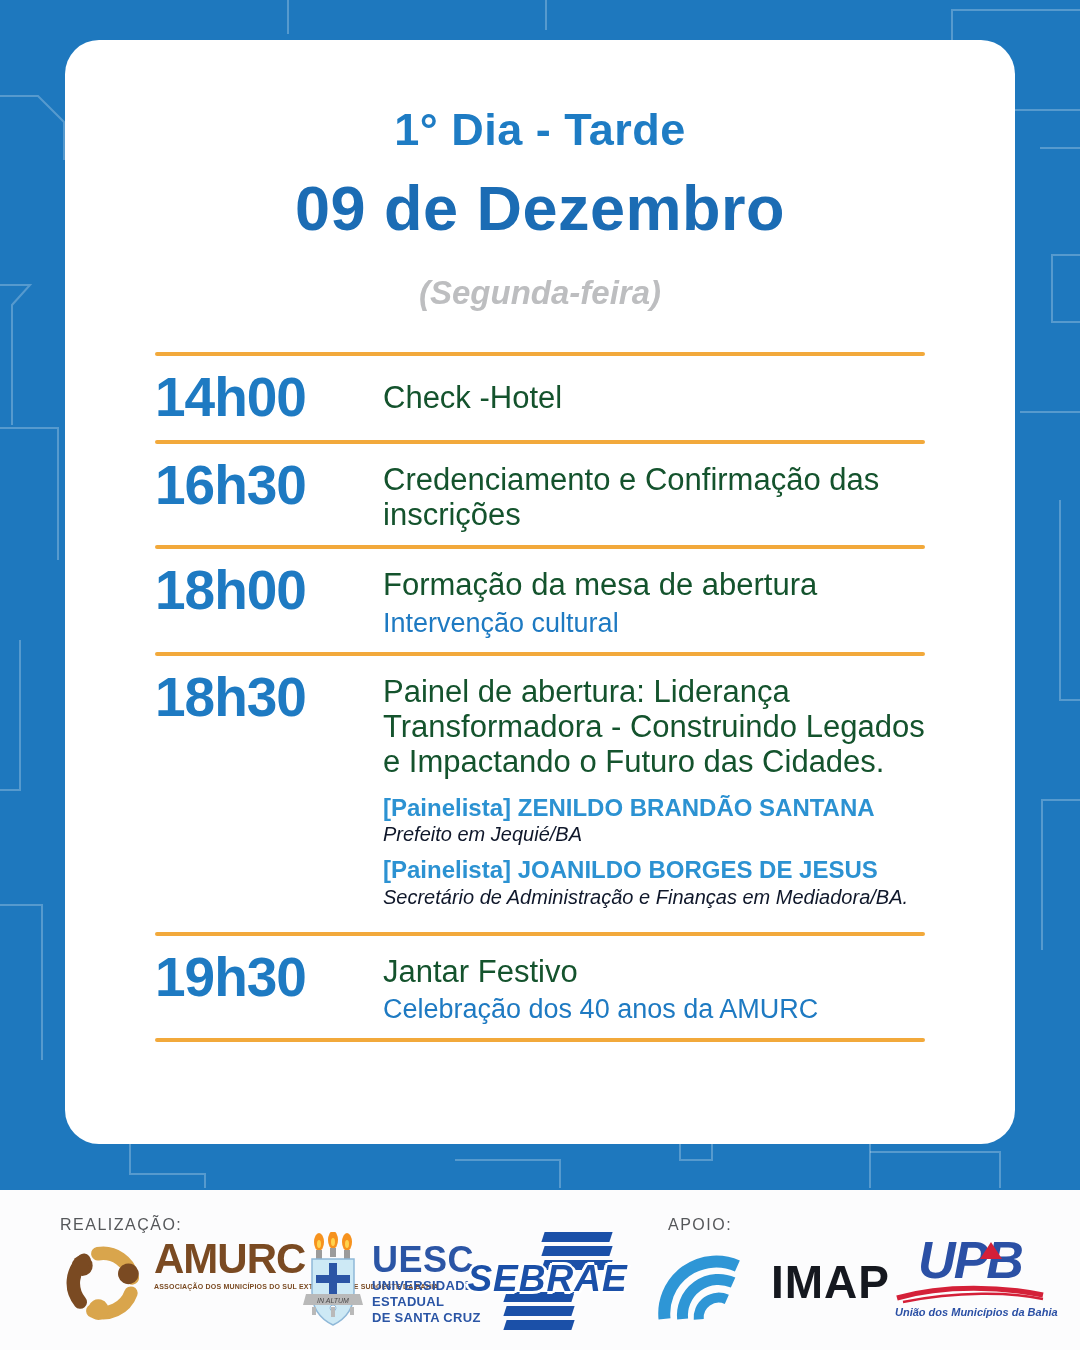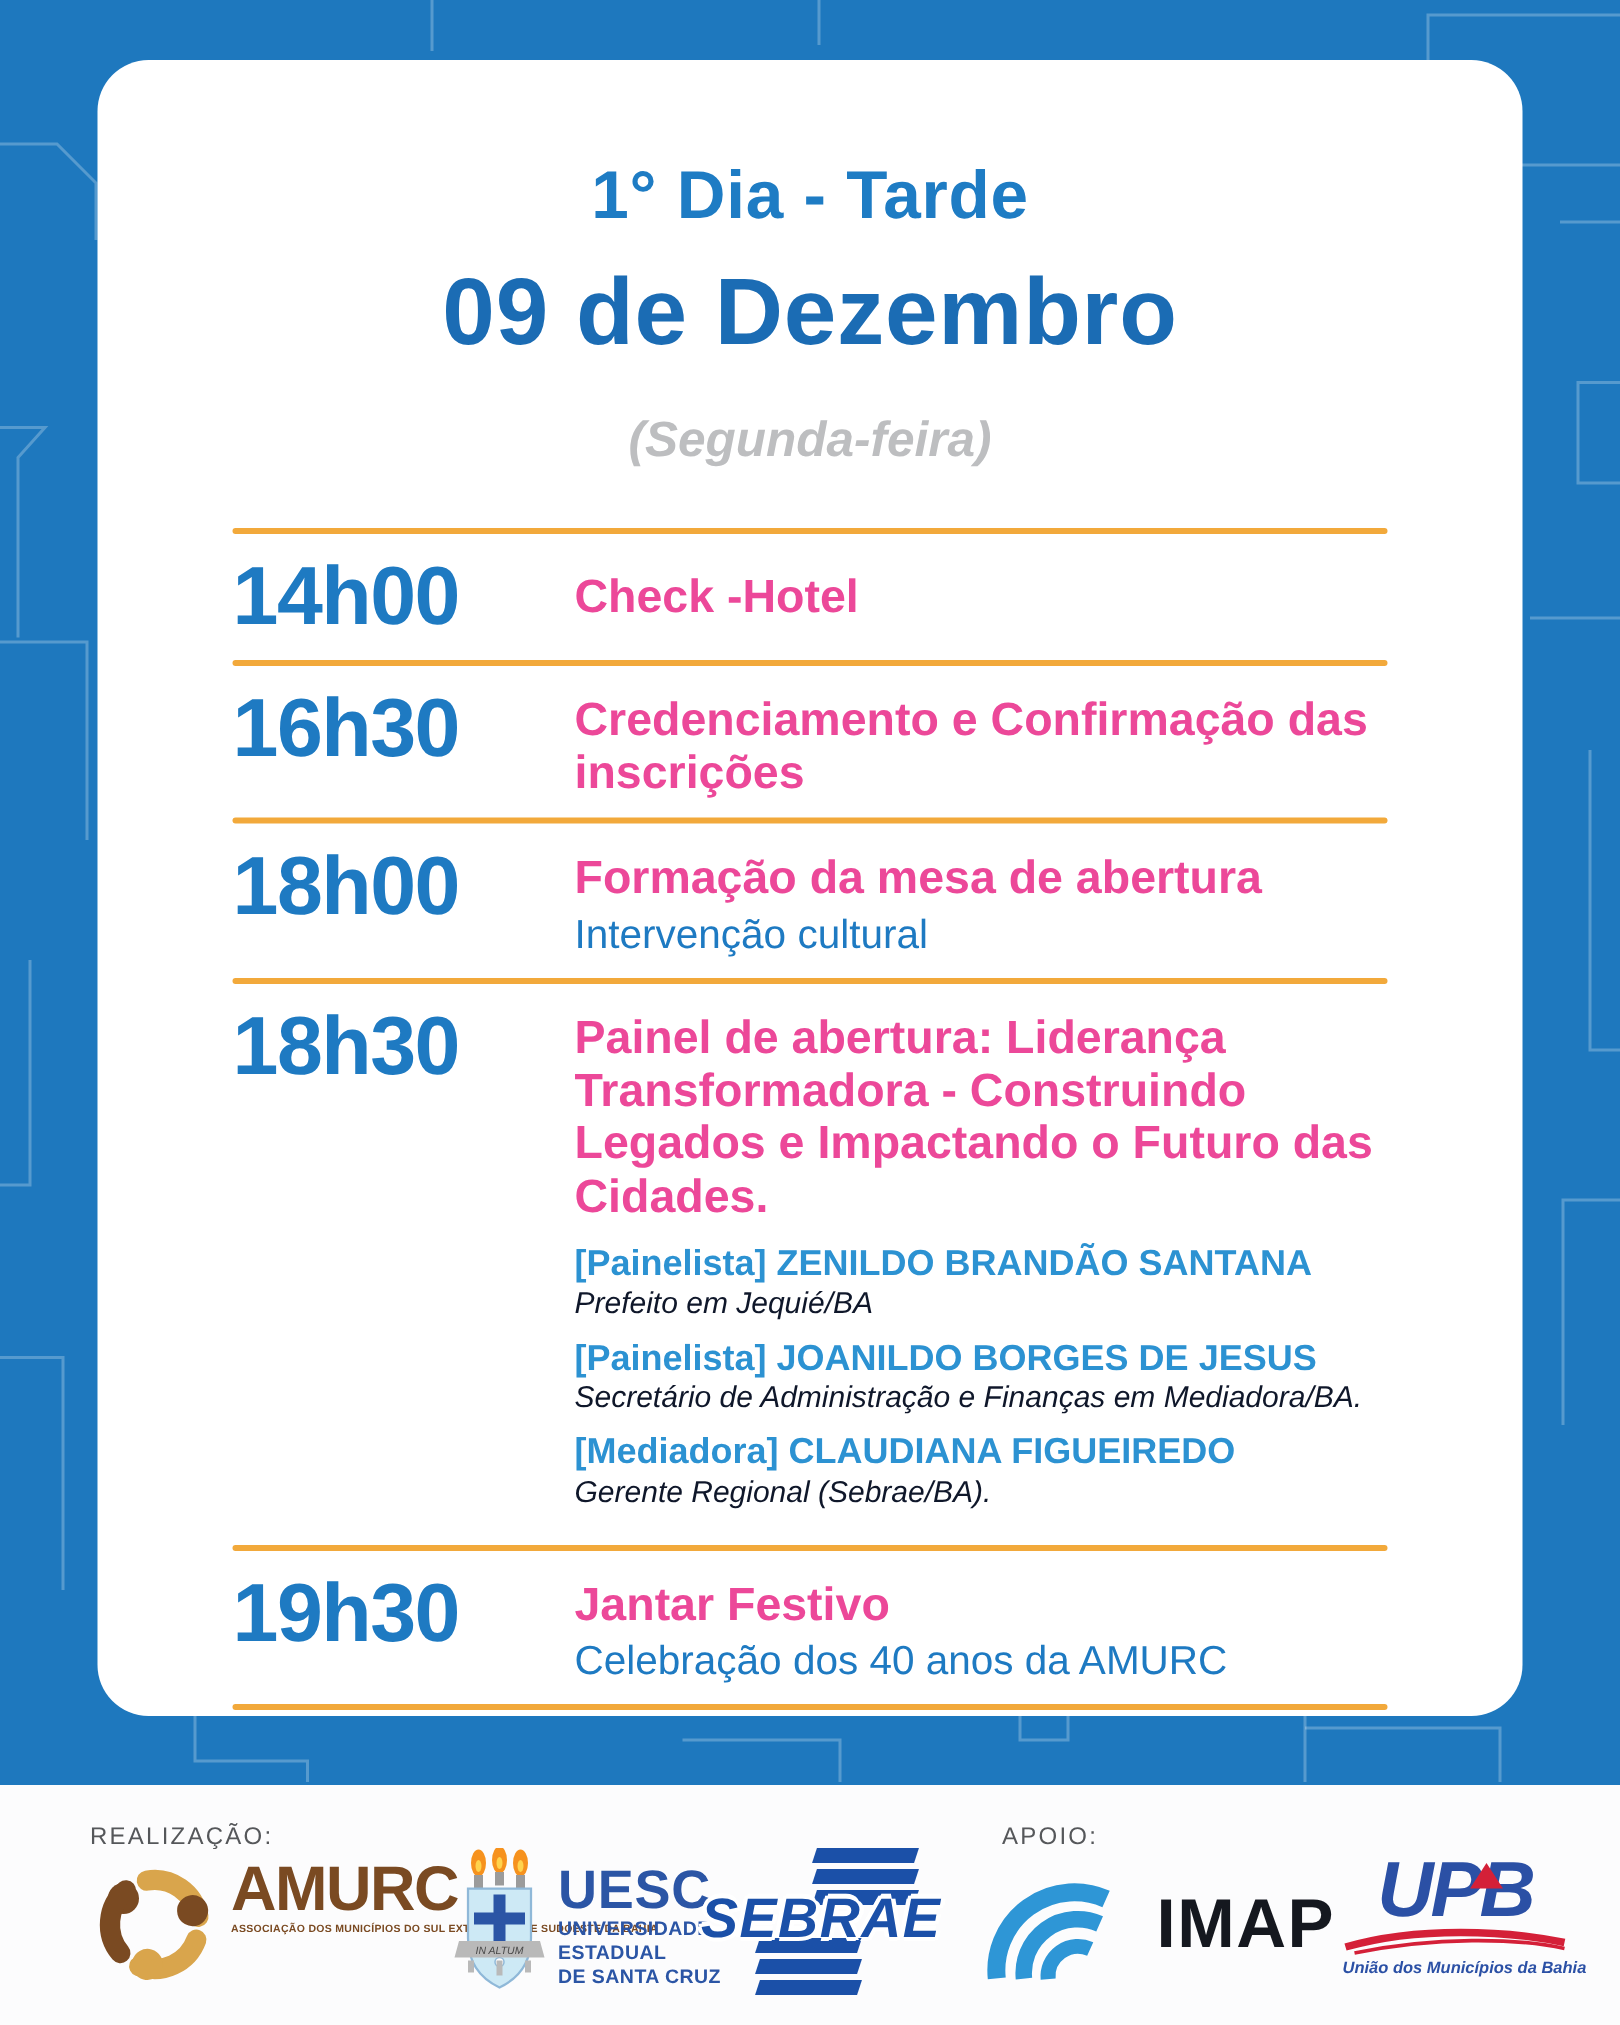--- a/index.html
+++ b/index.html
@@ -17,21 +17,21 @@
             margin-top:30px; margin-bottom:40px; }
 
   .divider { height:4px; background:#F2A93B; border-radius:2px; }
 
   .srow { display:flex; padding:13px 0; }
   .srow.center { align-items:center; }
   .time { width:228px; flex:none; font-size:55px; font-weight:bold; color:#1E7AC2;
           letter-spacing:-1px; line-height:1.05; }
   .desc { flex:1; padding-top:5px; }
   .srow.center .desc { padding-top:0; }
-  .etitle { font-size:31px; font-weight:bold; color:#ec4899; line-height:1.14; }
+  .etitle { font-size:31px; font-weight:normal; color:#14532d; line-height:1.14; }
   .esub   { font-size:27px; color:#1E7AC2; margin-top:5px; line-height:1.15; }
 
   .speakers { margin-top:13px; }
   .spk { margin-top:9px; }
   .spk-name { font-size:24px; font-weight:bold; color:#2C92D2; line-height:1.22; }
   .spk-role { font-size:20px; font-style:italic; color:#0f172a; line-height:1.22; }
 
   .footer { position:absolute; left:0; top:1190px; width:1080px; height:160px; background:#FCFCFD; z-index:1; }
   .flabel { position:absolute; font-size:16px; letter-spacing:1.5px; color:#55575A; }
   .flabel.realizacao { left:60px; top:26px; }
@@ -146,24 +146,20 @@
           <div class="etitle">Painel de abertura: Liderança Transformadora - Construindo Legados e Impactando o Futuro das Cidades.</div>
           <div class="speakers">
             <div class="spk">
               <div class="spk-name"><span>[Painelista]</span> <span>ZENILDO BRANDÃO SANTANA</span></div>
               <div class="spk-role">Prefeito em Jequié/BA</div>
             </div>
             <div class="spk">
               <div class="spk-name"><span>[Painelista]</span> <span>JOANILDO BORGES DE JESUS</span></div>
               <div class="spk-role">Secretário de Administração e Finanças em Mediadora/BA.</div>
             </div>
-            <div class="spk">
-              <div class="spk-name"><span>[Mediadora]</span> <span>CLAUDIANA FIGUEIREDO</span></div>
-              <div class="spk-role">Gerente Regional (Sebrae/BA).</div>
-            </div>
           </div>
         </div>
       </div>
 
       <div class="divider" style="margin-top:10px;"></div>
 
       <div class="srow">
         <div class="time">19h30</div>
         <div class="desc">
           <div class="etitle">Jantar Festivo</div>

